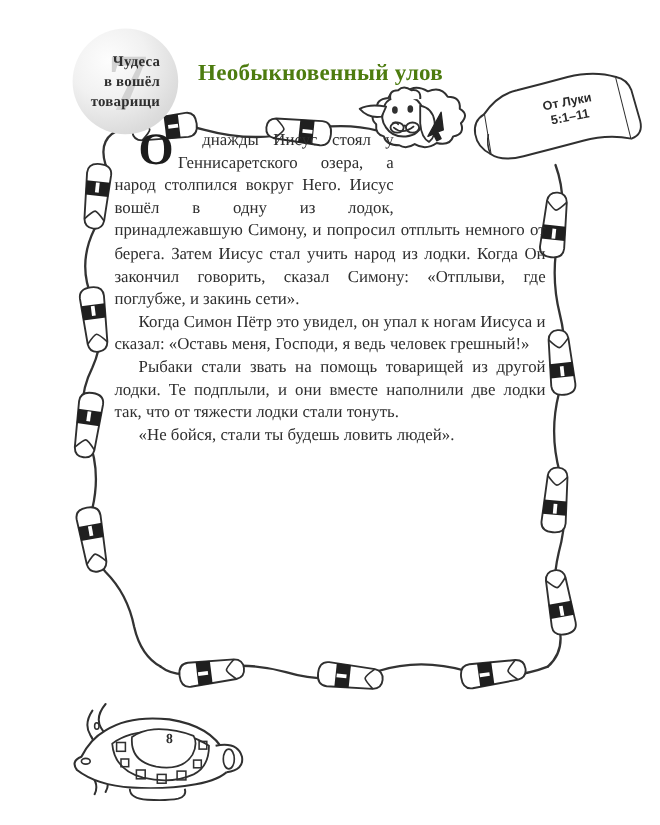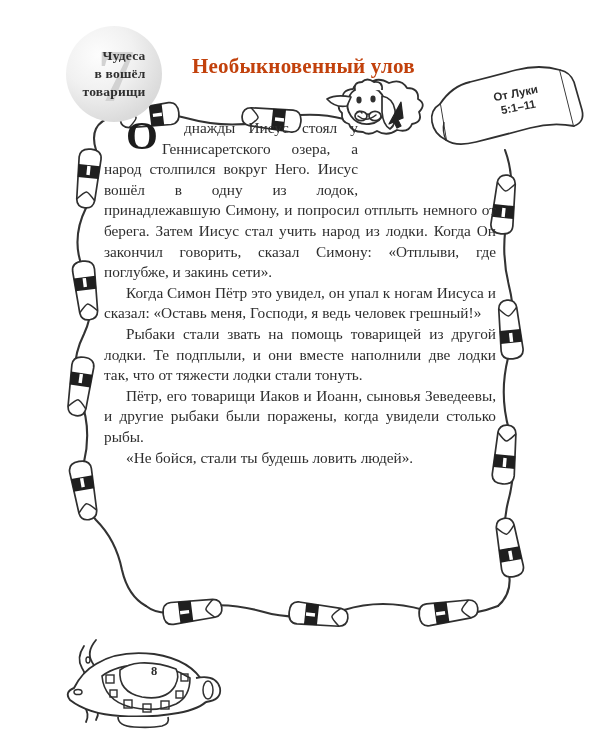--- a/index.html
+++ b/index.html
@@ -38,26 +38,26 @@
     text-align:right;
     font-family:"Liberation Serif", serif;
     font-weight:bold;
     font-size:13.5px;
     line-height:1.32;
     color:#2f2f2f;
     letter-spacing:.2px;
   }
 
   .page-title{
-    position:absolute;left:192px;top:40px;
+    position:absolute;left:180px;top:40px;
     font-family:"Liberation Serif", serif;
     font-weight:bold;
     font-size:21px;
     letter-spacing:.2px;
-    color:#c2410c;
+    color:#4d7c0f;
     white-space:nowrap;
   }
 
   
   .frame-svg{
     position:absolute;left:0;top:0;width:600px;height:750px;
     pointer-events:none;
   }
 
   
@@ -275,19 +275,18 @@
   <div class="scroll-ref">
     <div>От Луки</div>
     <div>5:1–11</div>
   </div>
 
   <div class="article">
     <div class="sheep-float"></div>
     <p><span class="dropcap">О</span><span>днажды Иисус стоял у Геннисаретского озера, а народ столпился вокруг Него. Иисус вошёл в одну из лодок, принадлежавшую Симону, и попросил отплыть немного от берега. Затем Иисус стал учить народ из лодки. Когда Он закончил говорить, сказал Симону: «Отплыви, где поглубже, и закинь сети».</span></p>
     <p>Когда Симон Пётр это увидел, он упал к ногам Иисуса и сказал: «Оставь меня, Господи, я ведь человек грешный!»</p>
     <p>Рыбаки стали звать на помощь товарищей из другой лодки. Те подплыли, и они вместе наполнили две лодки так, что от тяжести лодки стали тонуть.</p>
-    <p>Пётр, его товарищи Иаков и Иоанн, сыновья Зеведеевы, и другие рыбаки были поражены, когда увидели столько рыбы.</p>
     <p>«Не бойся, стали ты будешь ловить людей».</p>
   </div>
 
   <div class="page-number">8</div>
 
 </div>
 
 </body></html>

